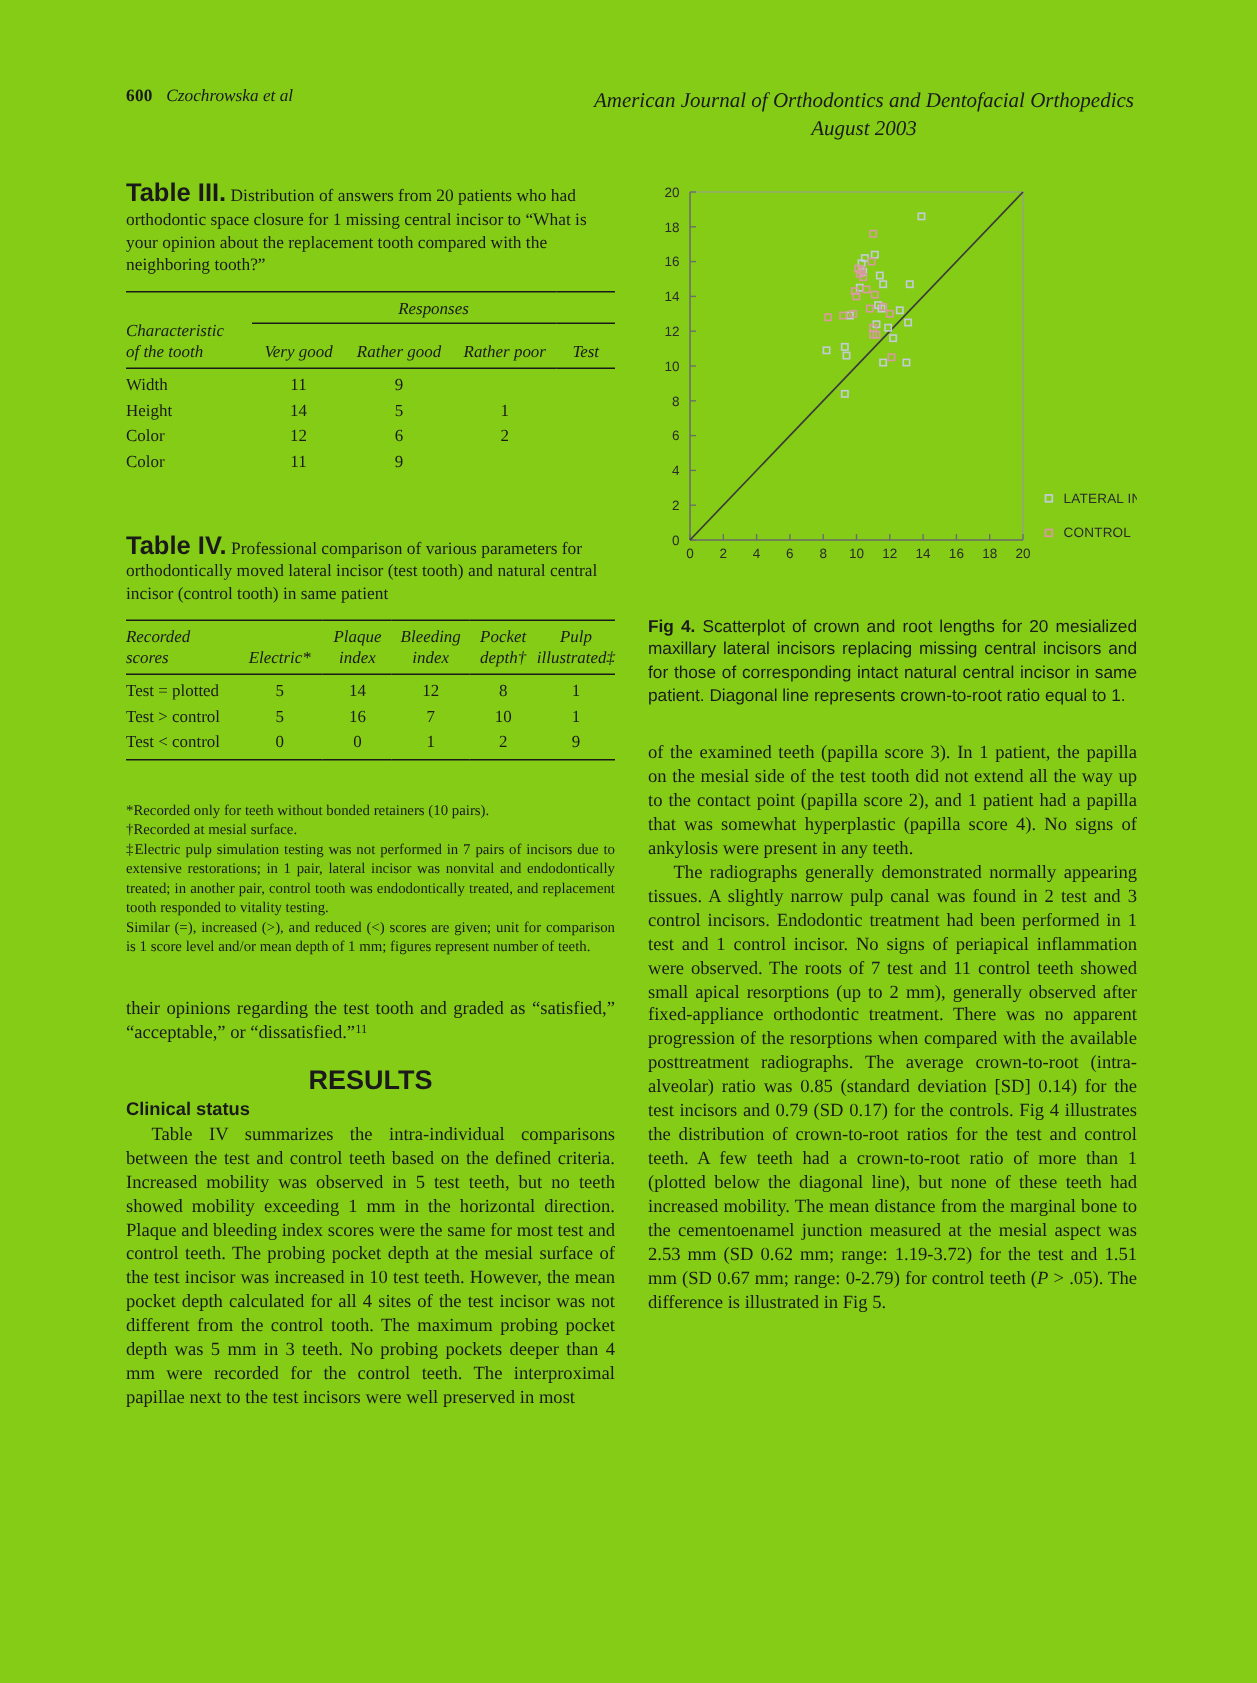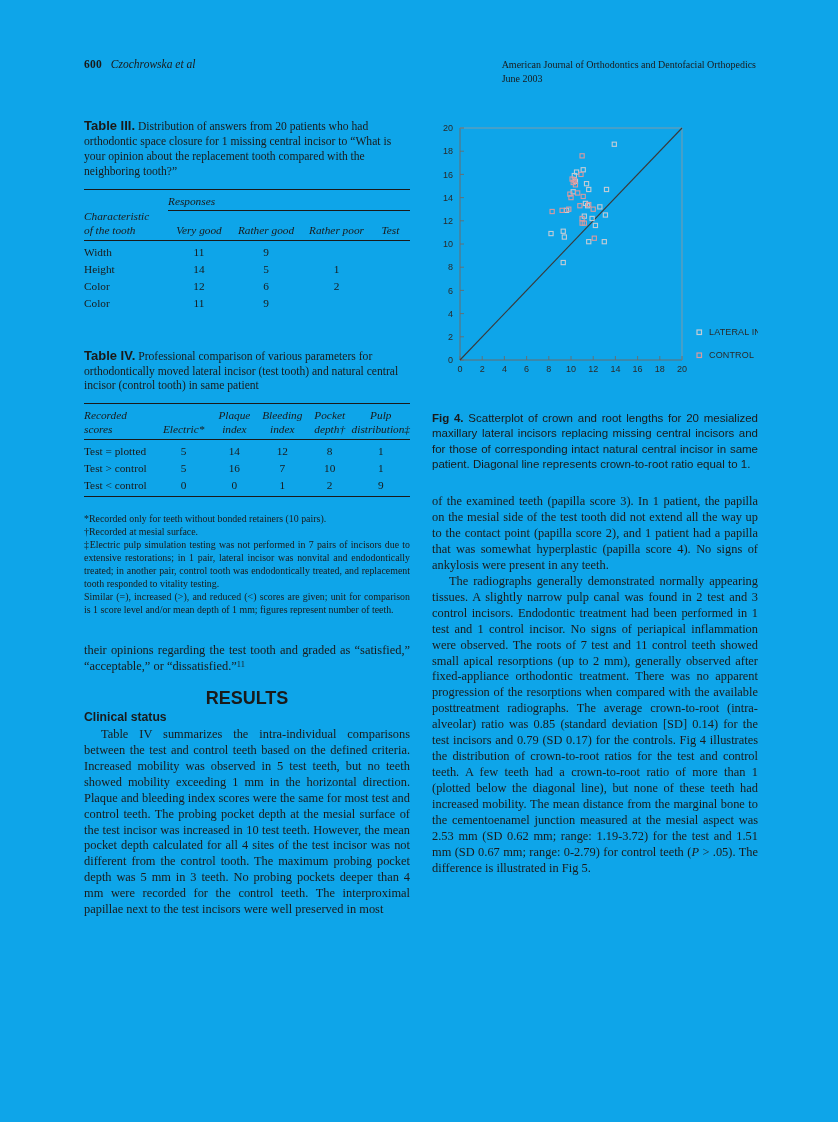--- a/index.html
+++ b/index.html
@@ -11,21 +11,21 @@
     width: 838px;
     height: 1122px;
     position: relative;
     font-family: "Liberation Serif", serif;
     color: #1a1a1a;
     overflow: hidden;
   }
   .page {
     position: absolute;
     inset: 0;
-    background: #0ea5e9;
+    background: #84cc16;
   }
 
   
   .runhead {
     position: absolute;
     left: 84px;
     top: 58px;
     width: 672px;
     display: flex;
     justify-content: space-between;
@@ -38,22 +38,23 @@
   .runhead-left .pageno {
     font-weight: bold;
     font-style: normal;
     margin-right: 9px;
     letter-spacing: .2px;
   }
   .runhead-left .authors {
     font-style: italic;
   }
   .runhead-right {
-    text-align: left;
-    font-size: 10px;
+    text-align: center;
+    font-style: italic;
+    font-size: 14px;
     line-height: 1.38;
   }
 
   
   .col-left {
     position: absolute;
     left: 84px;
     top: 118px;
     width: 326px;
   }
@@ -67,42 +68,42 @@
   
   .tbl-caption {
     font-size: 11.6px;
     line-height: 1.285;
     margin-bottom: 9px;
     text-align: left;
   }
   .tbl-caption .lbl {
     font-family: "Liberation Sans", sans-serif;
     font-weight: bold;
-    font-size: 13px;
+    font-size: 17px;
   }
   table.data {
     border-collapse: collapse;
     width: 100%;
     font-size: 11.3px;
   }
   table.data th, table.data td {
     padding: 0;
     font-weight: normal;
     vertical-align: bottom;
   }
   .rule-top > * { border-top: 1.5px solid #1a1a1a; }
   .rule-bot > * { border-bottom: 1px solid #1a1a1a; }
 
   .hdr-it {
     font-style: italic;
     line-height: 1.2;
   }
   .span-head {
     font-style: italic;
-    text-align: left;
+    text-align: center;
     padding-bottom: 2px !important;
   }
   .spanrule td, .spanrule th { border-bottom: 1px solid #1a1a1a; }
   td.num, th.num { text-align: center; }
   td.lead { text-align: left; }
   .rowpad td { padding-top: 2.5px !important; padding-bottom: 2.5px !important; }
   .firstrow td { padding-top: 5px !important; }
   .lastrow td { padding-bottom: 5px !important; }
   .headcellpad { padding-top: 5px !important; padding-bottom: 3px !important; }
 
@@ -117,21 +118,21 @@
   #table4 .c0 { width: 74px; }
   #table4 .c1 { width: 58px; }
   #table4 .c2 { width: 46px; }
   #table4 .c3 { width: 52px; }
   #table4 .c4 { width: 45px; }
   #table4 .c5 { width: 51px; }
   #table4 .vhead { text-align: center; font-style: italic; line-height: 1.2; }
 
   
   .footnotes {
-    margin-top: 16px;
+    margin-top: 28px;
     font-size: 9.9px;
     line-height: 1.31;
     text-align: justify;
   }
   .footnotes p { margin: 0 0 0 0; }
   .fn-just { text-align: justify; }
 
   
   .body p {
     margin: 0;
@@ -188,21 +189,21 @@
 <body>
 
 <div class="page">
 
   <div class="runhead">
     <div class="runhead-left">
       <span class="pageno">600</span><span class="authors">Czochrowska et al</span>
     </div>
     <div class="runhead-right">
       <div>American Journal of Orthodontics and Dentofacial Orthopedics</div>
-      <div>June 2003</div>
+      <div>August 2003</div>
     </div>
   </div>
 
   <div class="col-left">
 
     <div>
       <div class="tbl-caption">
         <span class="lbl">Table III.</span>
         <span>Distribution of answers from 20 patients who had orthodontic space closure for 1 missing central incisor to “What is your opinion about the replacement tooth compared with the neighboring tooth?”</span>
       </div>
@@ -293,21 +294,21 @@
             <td class="vhead headcellpad">
               <div>Bleeding</div>
               <div>index</div>
             </td>
             <td class="vhead headcellpad">
               <div>Pocket</div>
               <div>depth†</div>
             </td>
             <td class="vhead headcellpad">
               <div>Pulp</div>
-              <div>distribution‡</div>
+              <div>illustrated‡</div>
             </td>
           </tr>
 
           <tr class="rowpad firstrow">
             <td class="lead">Test = plotted</td>
             <td class="num">5</td>
             <td class="num">14</td>
             <td class="num">12</td>
             <td class="num">8</td>
             <td class="num">1</td>

